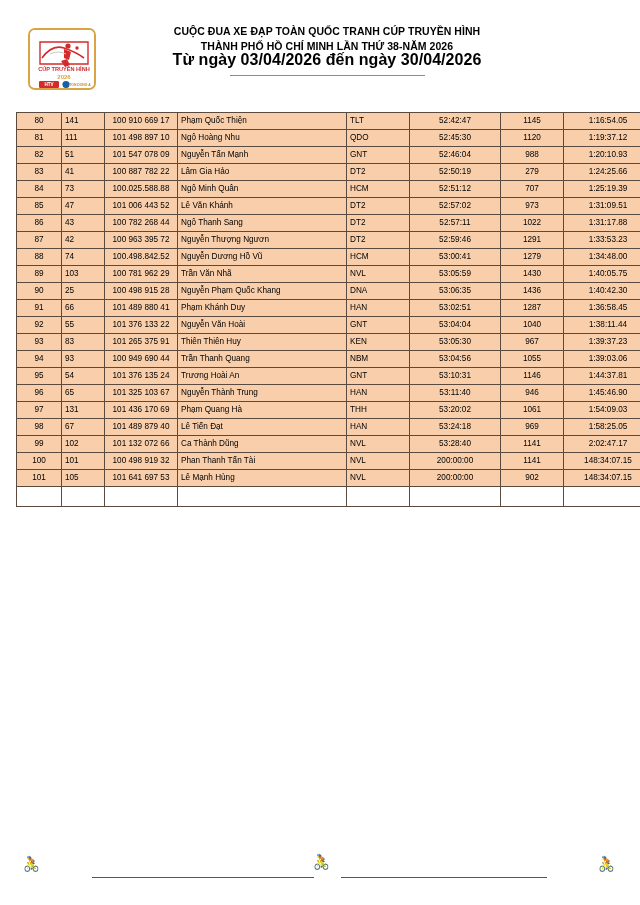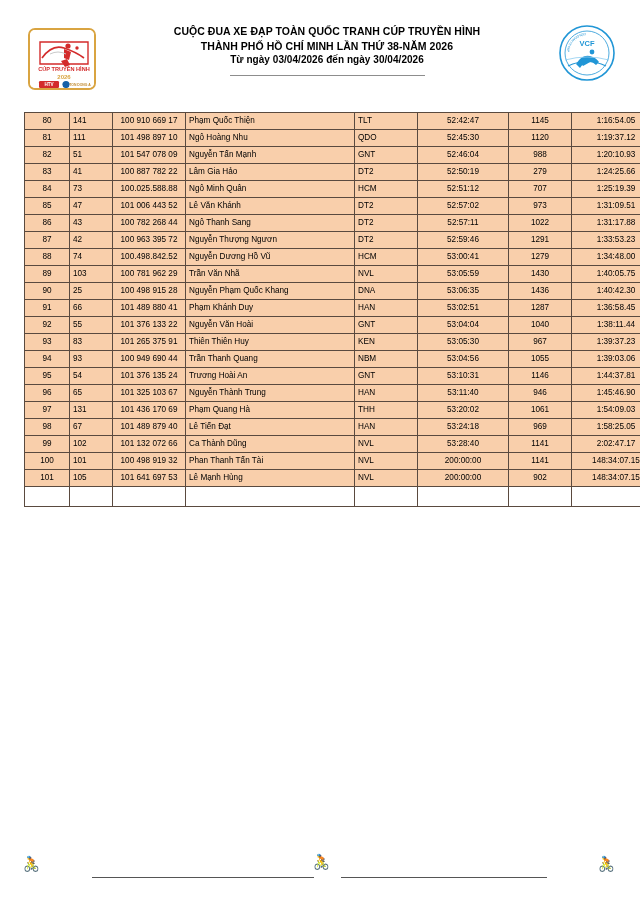--- a/index.html
+++ b/index.html
@@ -49,33 +49,33 @@
   }
   .title-line {
     font-size: 10.5px;
     font-weight: bold;
     line-height: 14.5px;
     letter-spacing: 0.05px;
     white-space: nowrap;
   }
   .title-line.sub {
     font-weight: bold;
-    font-size: 10px;
+    font-size: 16px;
   }
   .title-rule {
     margin: 7px auto 0 auto;
     width: 195px;
     border-top: 1px solid #8d8d8d;
     height: 0;
   }
 
   
   .table-wrap {
     position: absolute;
-    left: 24px;
+    left: 16px;
     top: 112px;
     width: 584px;
   }
   table.results {
     border-collapse: collapse;
     width: 584px;
     table-layout: fixed;
   }
   table.results td {
     border: 1px solid #5a4a3f;
@@ -165,38 +165,20 @@
     </svg>
   </div>
 
   <div class="title-block">
     <div class="title-line">CUỘC ĐUA XE ĐẠP TOÀN QUỐC TRANH CÚP TRUYỀN HÌNH</div>
     <div class="title-line">THÀNH PHỐ HỒ CHÍ MINH LẦN THỨ 38-NĂM 2026</div>
     <div class="title-line sub">Từ ngày 03/04/2026 đến ngày 30/04/2026</div>
     <div class="title-rule"></div>
   </div>
 
-  <div class="logo-right">
-    <svg viewBox="0 0 62 62" width="62" height="62" aria-hidden="true">
-      <circle cx="31" cy="31" r="27" fill="#ffffff" stroke="#2196d6" stroke-width="1.6"></circle>
-      <circle cx="31" cy="31" r="22" fill="none" stroke="#2196d6" stroke-width="0.8"></circle>
-      <path id="ringpath" d="M31 11 a20 20 0 0 0 -20 20" fill="none"></path>
-      <text font-family="Liberation Sans, sans-serif" font-size="3.1" fill="#2196d6">
-        <textPath href="#ringpath" startOffset="4%">LIÊN ĐOÀN XE ĐẠP - MÔ TÔ THỂ THAO</textPath>
-      </text>
-      <text x="31" y="24" font-family="Liberation Sans, sans-serif" font-size="7.5" font-weight="bold" fill="#2196d6" text-anchor="middle">VCF</text>
-      <g fill="#2196d6">
-        <circle cx="36" cy="30" r="2.4"></circle>
-        <path d="M20 42 q6 -10 14 -8 q6 1.5 9 6 l-3 3 q-4 -4 -8 -3 q-5 1 -8 6 Z"></path>
-        <path d="M24 40 l9 -5 l3 4 l-9 5 Z"></path>
-      </g>
-      <path d="M12 44 q19 -9 38 0" fill="none" stroke="#2196d6" stroke-width="1.1"></path>
-      <path d="M9 38 q22 -6 44 0" fill="none" stroke="#8ecdf0" stroke-width="0.8"></path>
-    </svg>
-  </div>
 
 </div>
 
 <div class="table-wrap">
   <table class="results">
     <tbody id="results-body">
         <tr>
           <td class="c-rank">80</td>
           <td class="c-bib">141</td>
           <td class="c-uci">100 910 669 17</td>

